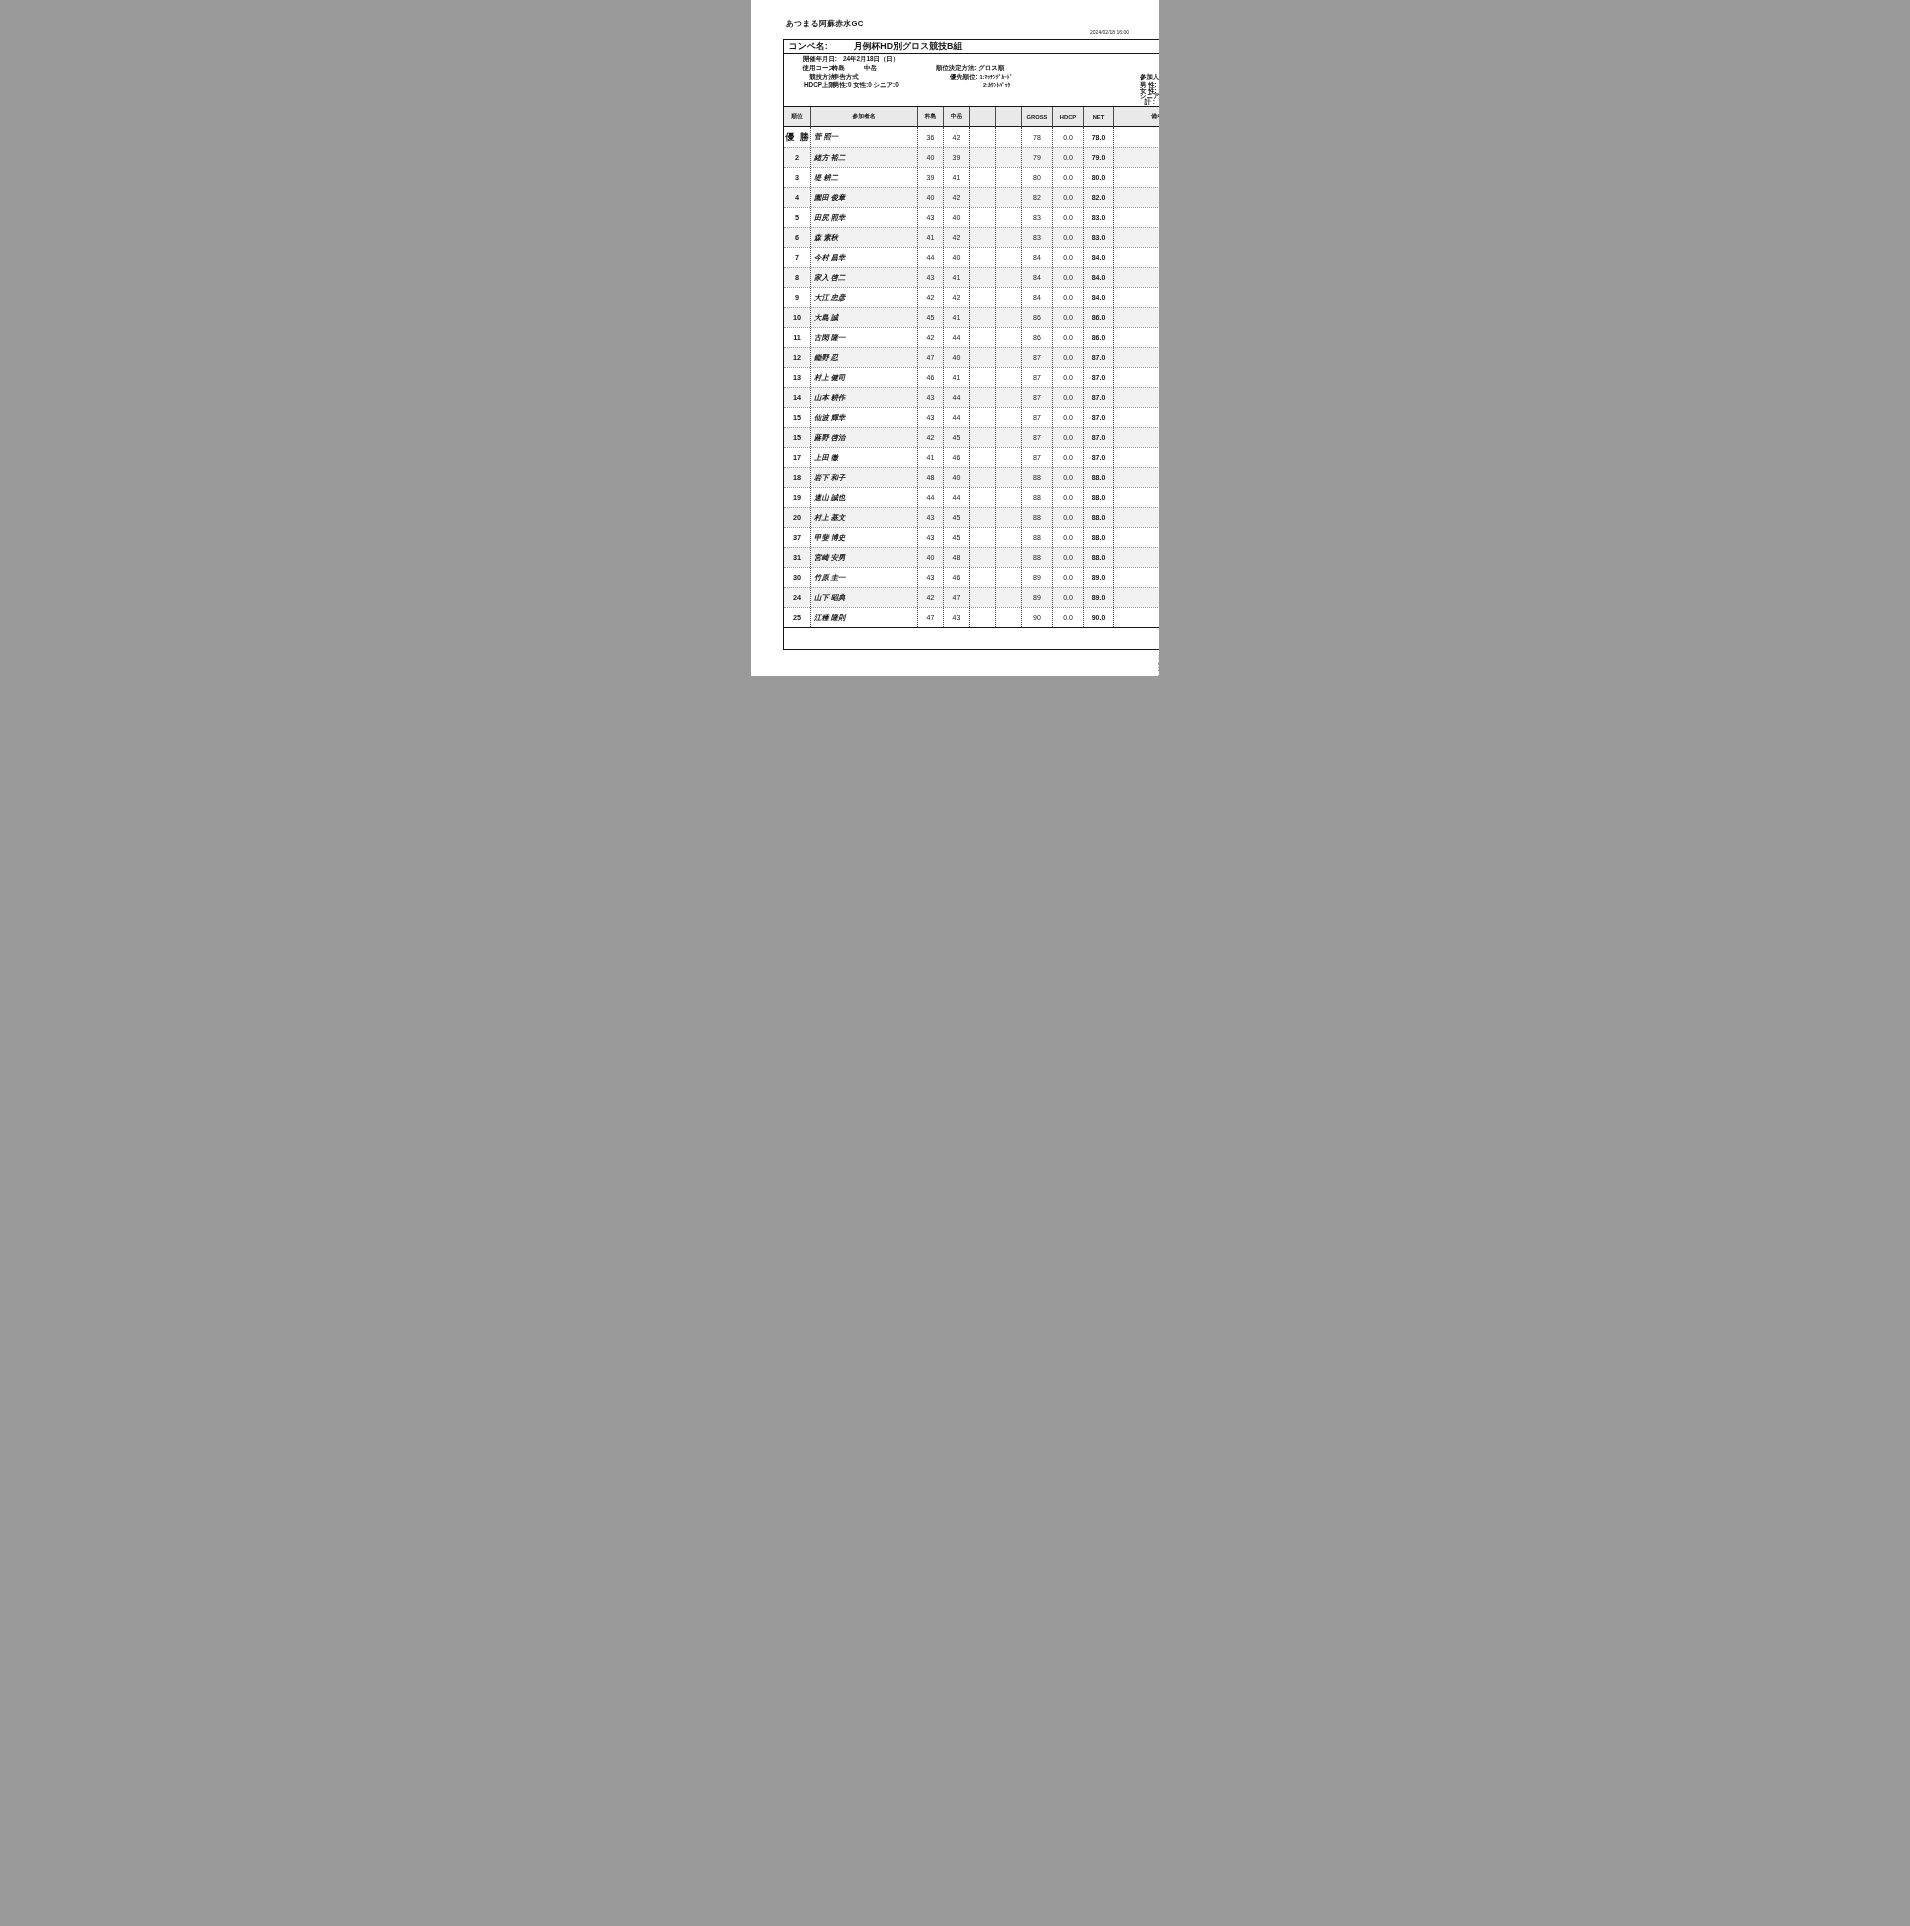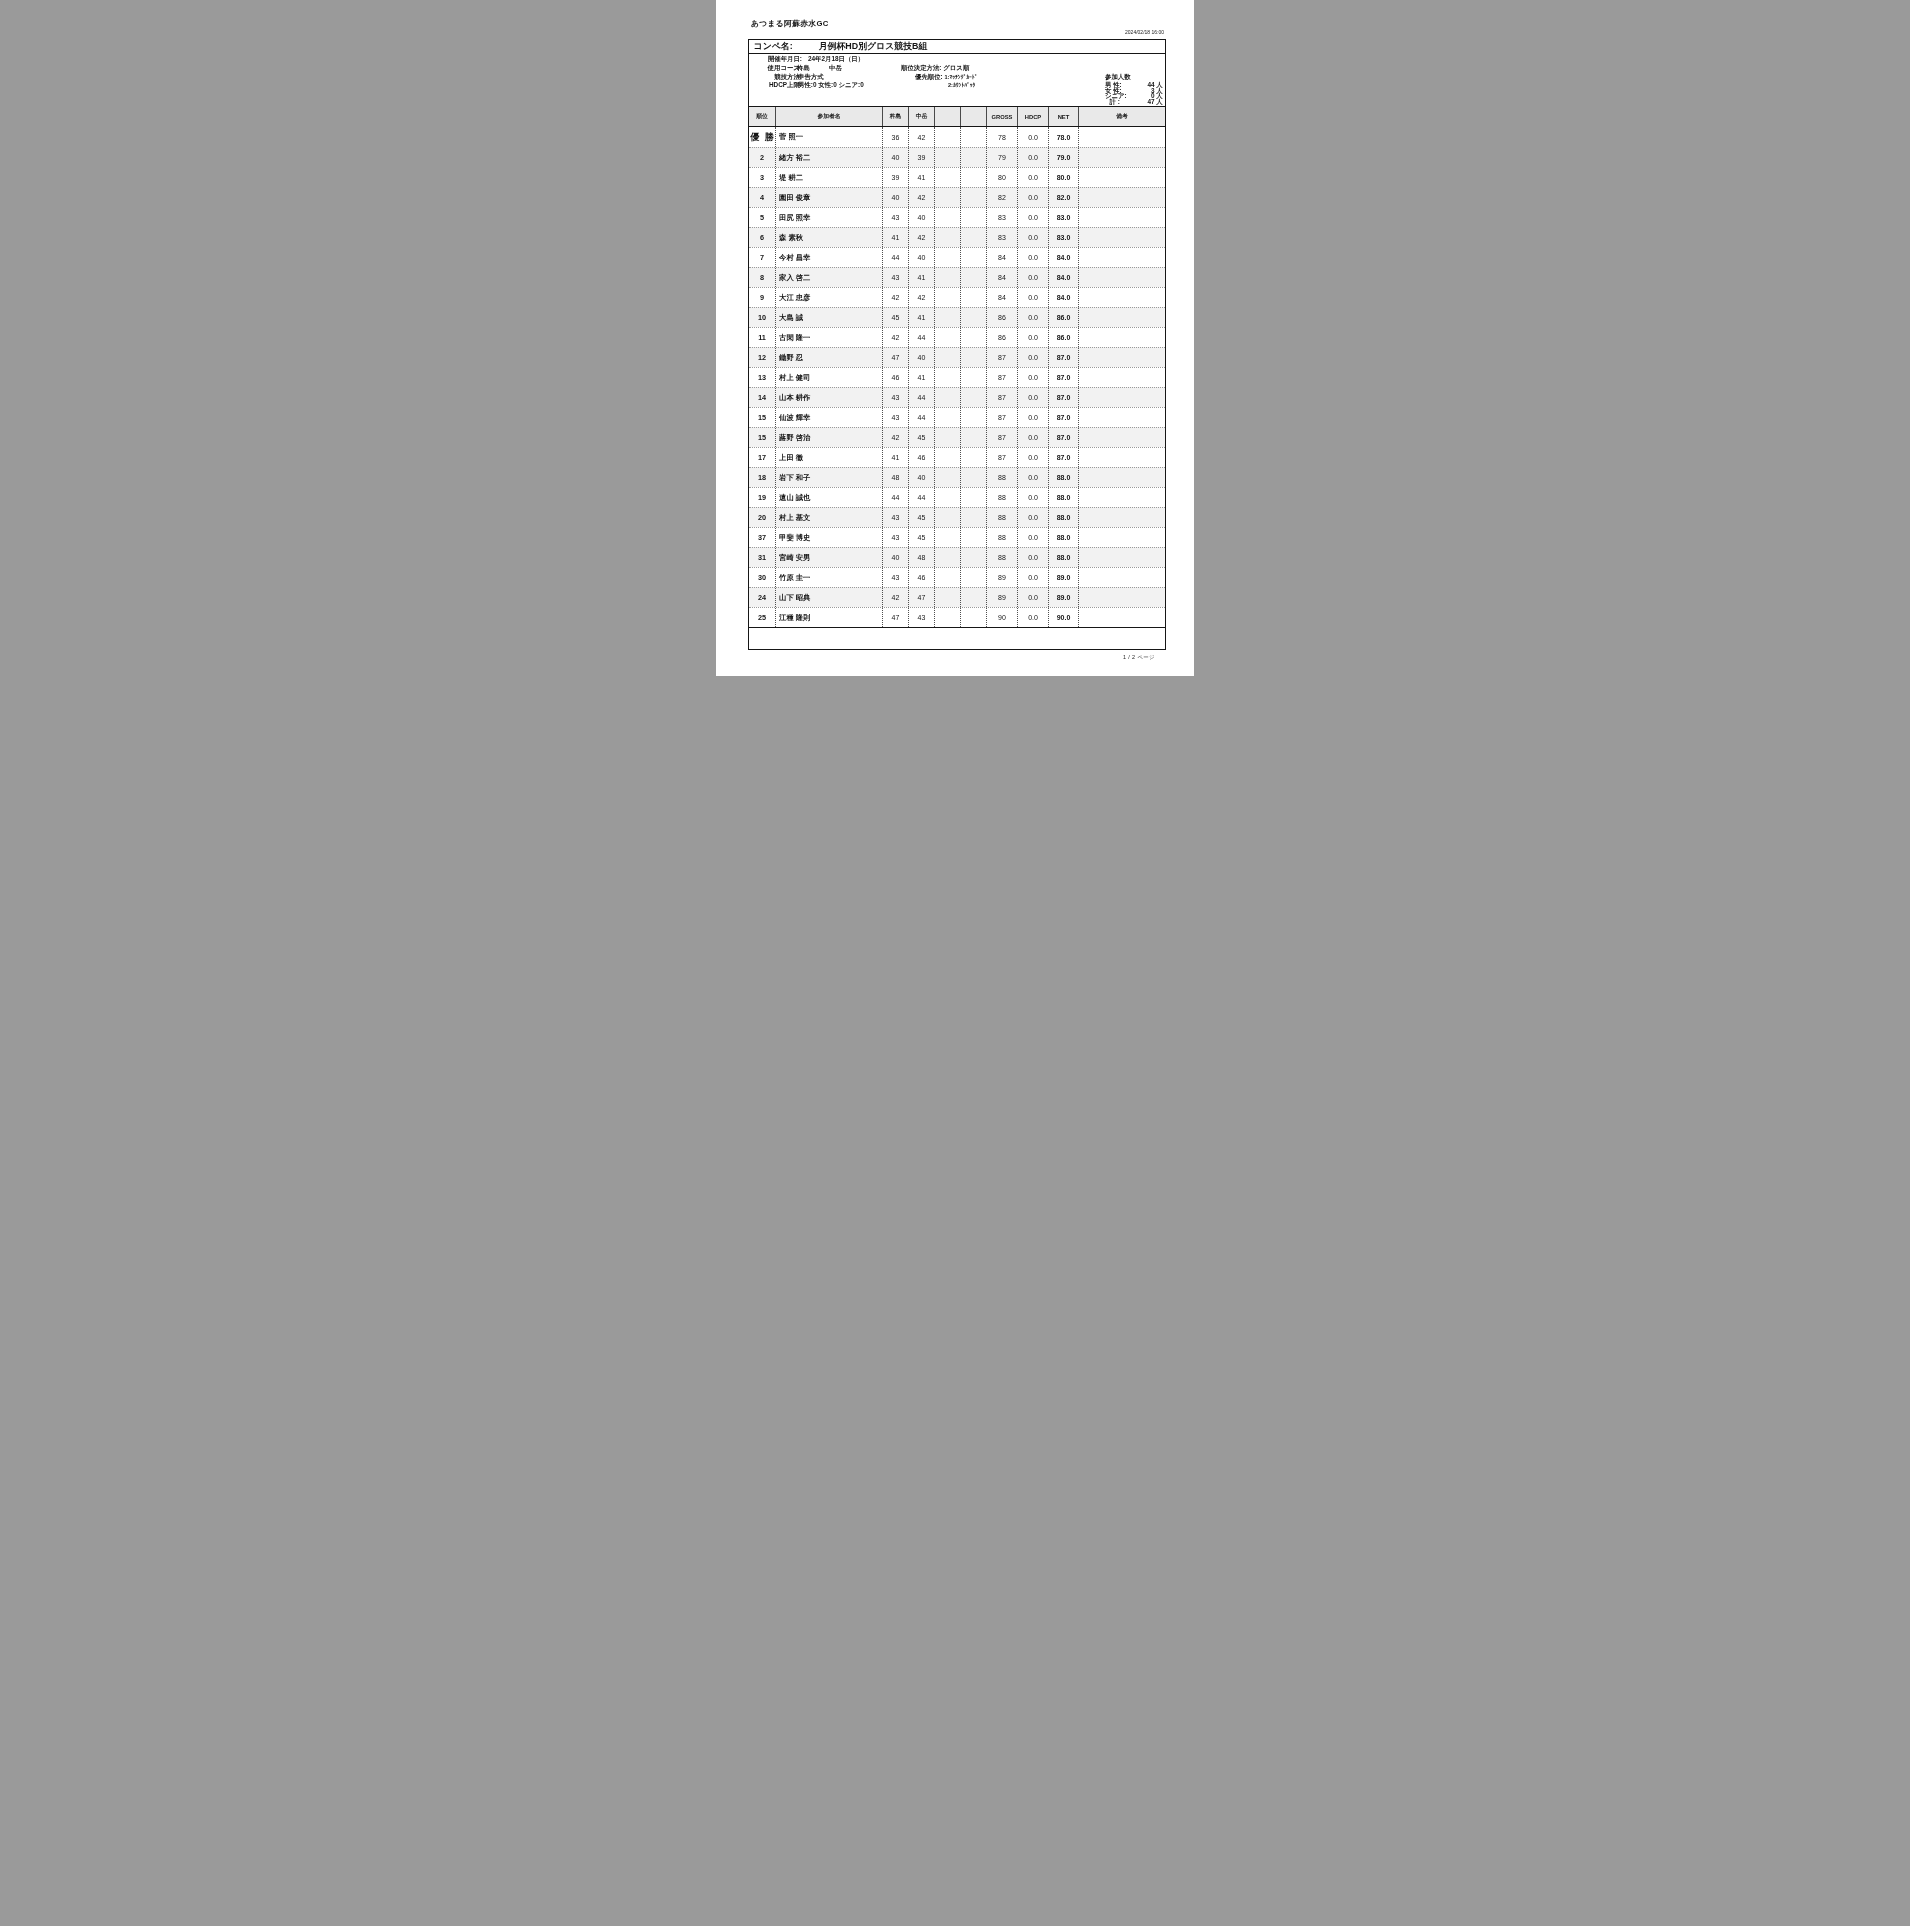--- a/index.html
+++ b/index.html
@@ -1,18 +1,18 @@
 <!DOCTYPE html>
 <html style="font-size:6.2px"><head>
 <meta charset="utf-8">
 <style>
   html,body { margin:0; padding:0; background:#9a9a9a; }
   * { box-sizing:border-box; }
   .page {
-    position:relative; width:478px; height:676px; margin:0 auto;
+    position:relative; width:408px; height:676px; margin:0 auto;
     background:#ffffff; color:#161616;
     font-family:"Liberation Sans","DejaVu Sans",sans-serif;
     overflow:hidden;
   }
   .club-name { position:absolute; left:35px; top:19px; font-size:7.7px; font-weight:bold; letter-spacing:0.4px; }
   .timestamp { position:absolute; right:30px; top:28.5px; font-size:5px; color:#222; }
 
   .outer-box {
     position:absolute; left:32px; top:39px; width:418px; height:611px;
     border:1.2px solid #161616;
@@ -60,21 +60,21 @@
     background-image:radial-gradient(circle,#cdcdcd 0.3px,rgba(0,0,0,0) 0.3px);
     background-size:1.5px 1.5px;
   }
   .cell {
     display:flex; align-items:center; justify-content:center;
     border-left:0.4px dotted #4f4f4f; font-size:7px; overflow:hidden;
   }
   .cell:first-child { border-left:none; }
   .cell-rank { font-size:7.3px; font-weight:bold; }
   .cell-rank.winner { font-size:9.2px; justify-content:space-between; padding:0 1.2px; }
-  .cell-name { justify-content:flex-start; padding-left:3.1px; font-size:7.3px; font-weight:bold; }
+  .cell-name { justify-content:flex-start; padding-left:3.1px; font-size:7.3px; font-weight:bold;font-style:italic; }
   .cell-net { font-weight:bold; }
 
   .footer { position:absolute; left:407px; top:654px; font-size:5.4px; color:#222; letter-spacing:0.4px; }
 </style>
 </head>
 <body>
 
 <div class="page">
 
   <div class="club-name">あつまる阿蘇赤水GC</div>

